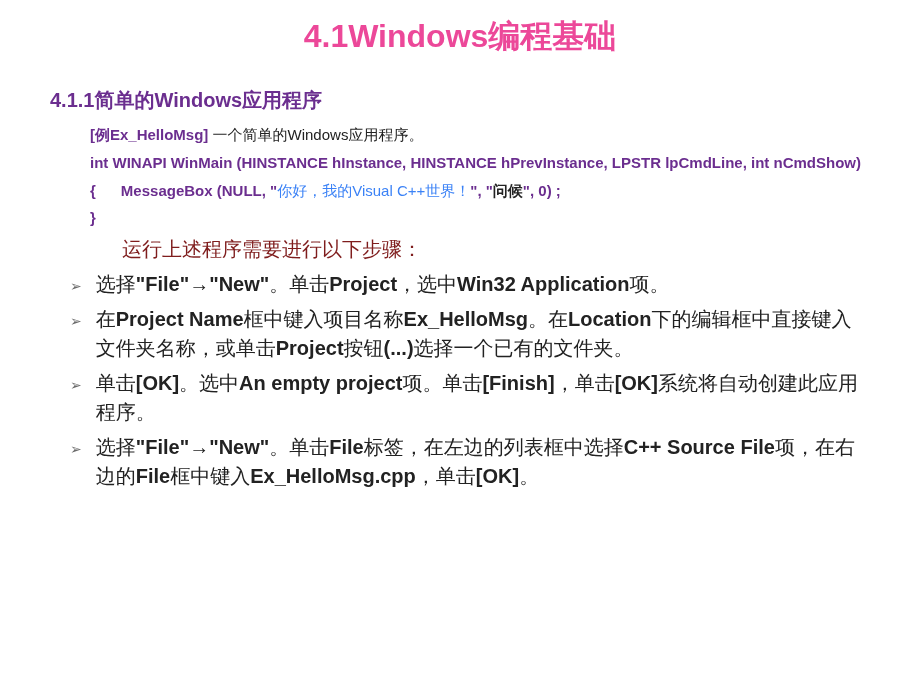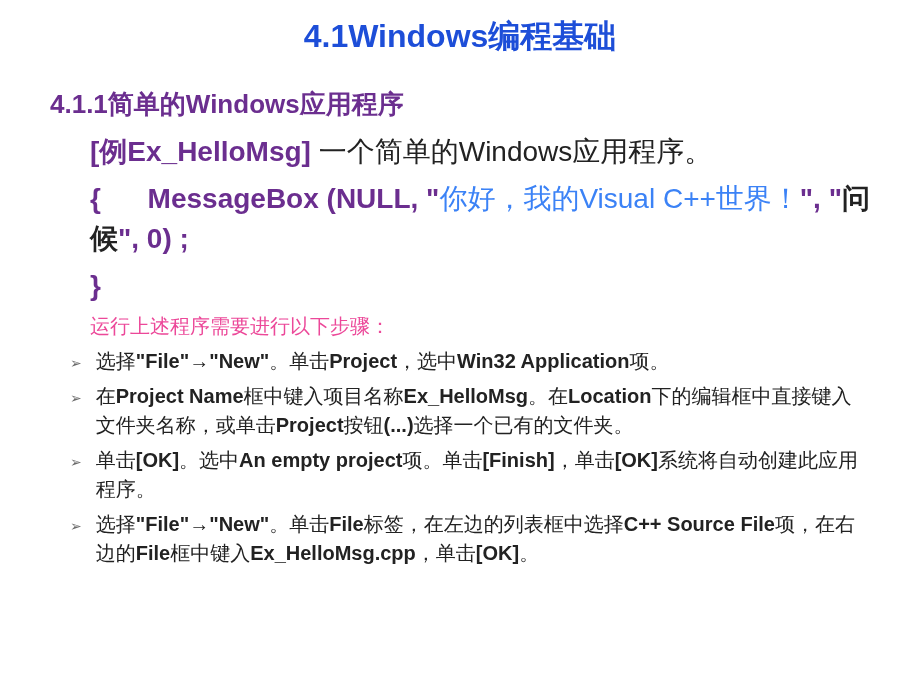--- a/index.html
+++ b/index.html
@@ -10,47 +10,48 @@
     body {
       width: 920px;
       height: 690px;
       background: #ffffff;
       font-family: "Microsoft YaHei", "SimHei", Arial, sans-serif;
       padding: 10px 50px 20px 50px;
       overflow: hidden;
     }
     .title {
       text-align: center;
-      color: #1d4ed8;
+      color: #ec4899;
       font-size: 32px;
       font-weight: bold;
       margin-bottom: 28px;
       margin-top: 5px;
     }
     .section-heading {
       color: #6b2e8f;
-      font-size: 26px;
+      font-size: 20px;
       font-weight: bold;
       margin-bottom: 10px;
     }
     .content {
       padding-left: 40px;
     }
     .para {
       color: #6b2e8f;
-      font-size: 28px;
+      font-size: 15px;
       font-weight: bold;
       line-height: 1.45;
       margin-bottom: 6px;
     }
     .para-normal {
-      color: #ec4899;
+      color: #7f1d1d;
       font-size: 20px;
       line-height: 1.45;
       margin-bottom: 6px;
+      margin-left: 32px;
     }
     .bullet-list {
       list-style: none;
       padding-left: 0;
     }
     .bullet-item {
       display: flex;
       align-items: flex-start;
       margin-bottom: 6px;
       line-height: 1.45;
@@ -84,20 +85,21 @@
 
 <h2 class="section-heading">4.1.1简单的Windows应用程序</h2>
 
 <div class="content">
 
   <p class="para">
     <span>[例Ex_HelloMsg]</span><span style="font-weight:normal;color:#222"> 一个简单的Windows应用程序。</span>
   </p>
 
 
+  <p class="para">int WINAPI WinMain (HINSTANCE hInstance, HINSTANCE hPrevInstance, LPSTR lpCmdLine, int nCmdShow)</p>
 
   <p class="para">
     <span>{</span>&nbsp;&nbsp;&nbsp;&nbsp;&nbsp;&nbsp;<span>MessageBox (NULL, "</span><span style="font-weight:normal;color:#3b82f6">你好，我的Visual C++世界！</span><span>", "</span><span style="font-weight:bold;color:#222">问候</span><span>", 0) ;</span>
   </p>
 
 
   <p class="para">}</p>
 
   <p class="para-normal">运行上述程序需要进行以下步骤：</p>
 

